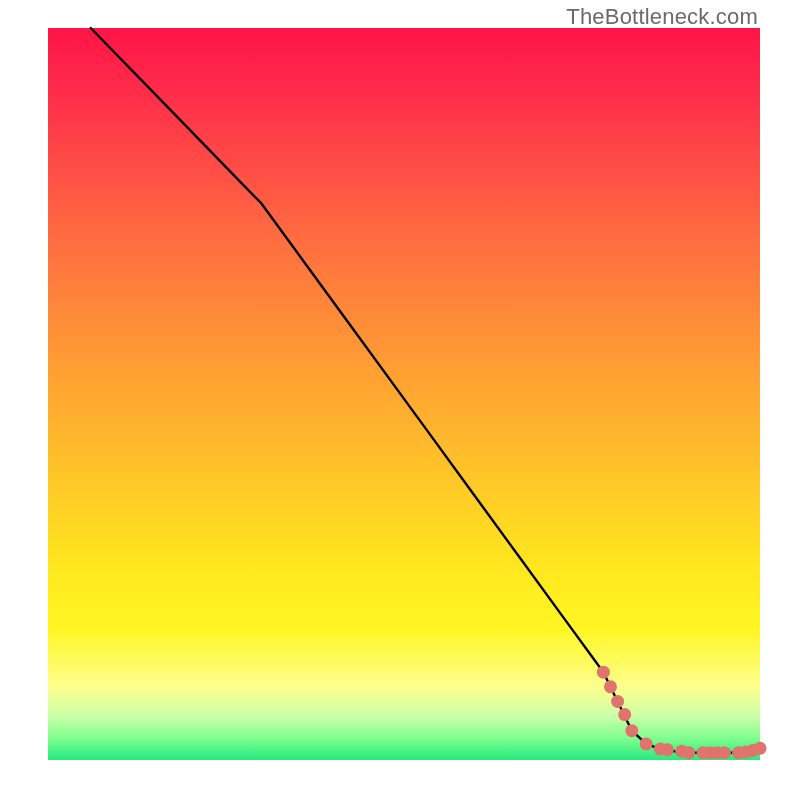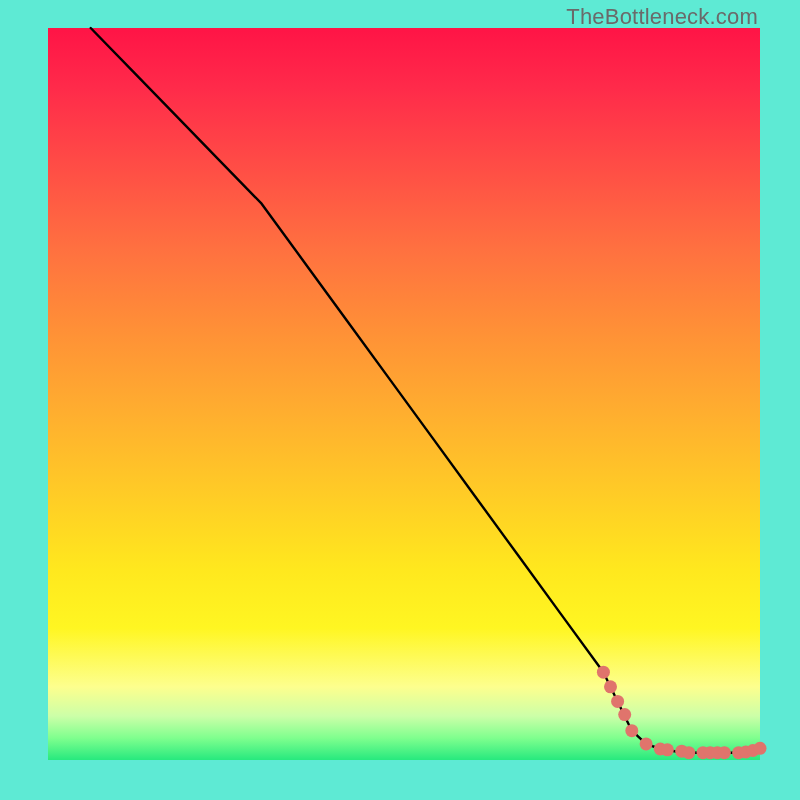--- a/index.html
+++ b/index.html
@@ -8,21 +8,21 @@
     width: 800px;
     height: 800px;
     background: #000;
     font-family: Arial, Helvetica, sans-serif;
     overflow: hidden;
   }
   .frame {
     position: relative;
     width: 800px;
     height: 800px;
-    background: #5eead4;
+    background: #ffffff;
   }
   .plot {
     position: absolute;
     left: 48px;
     top: 28px;
     width: 712px;
     height: 732px;
     
     background: linear-gradient(
       to bottom,

